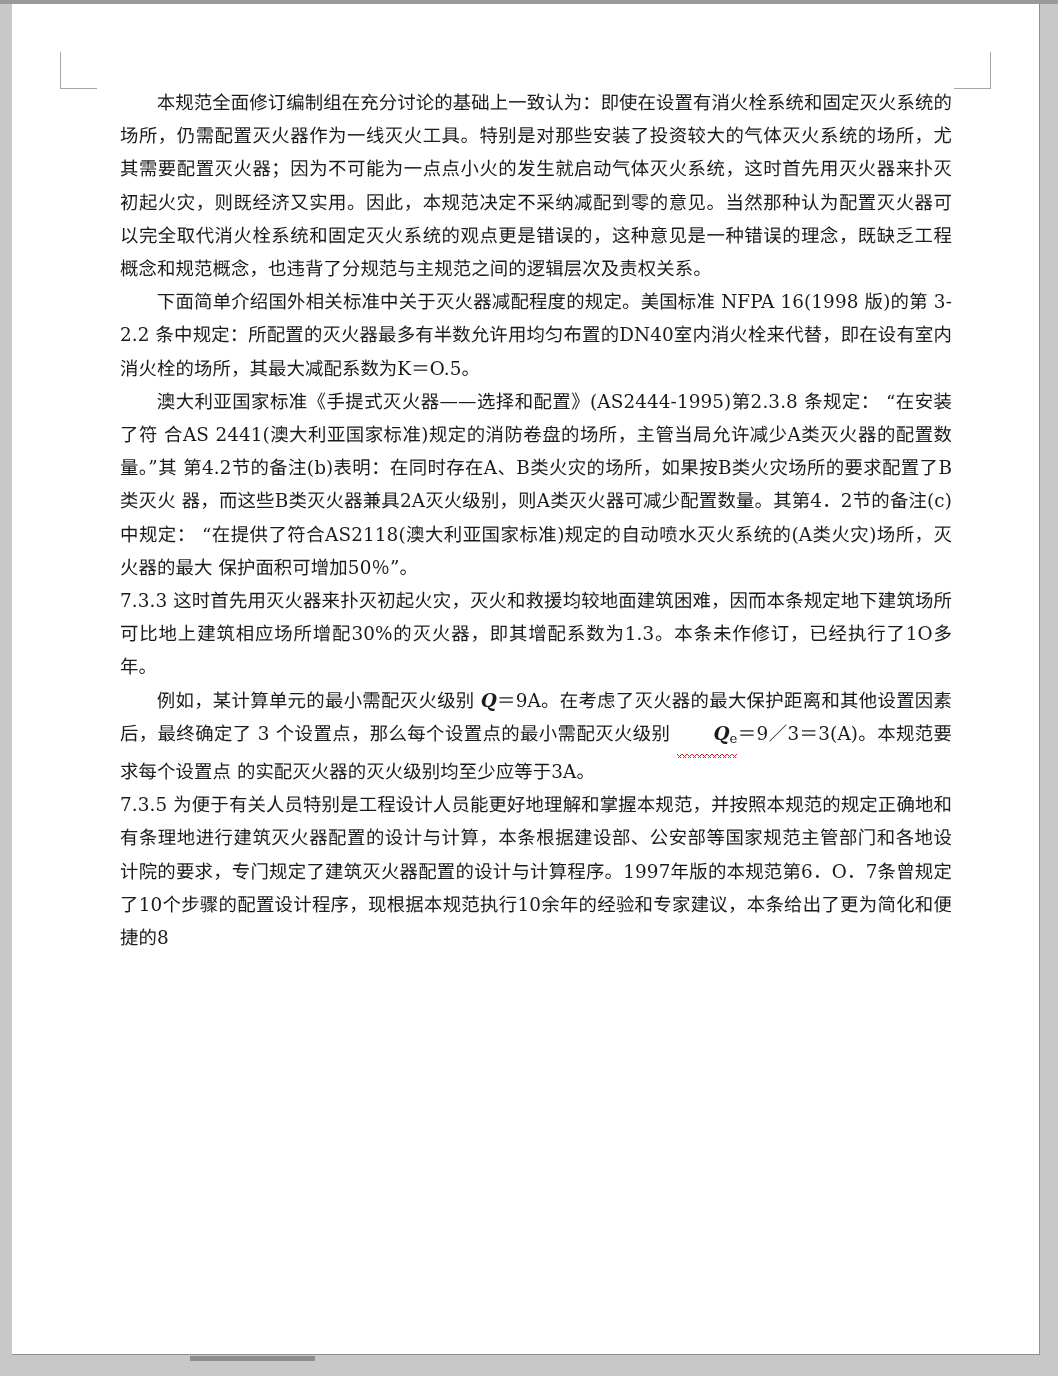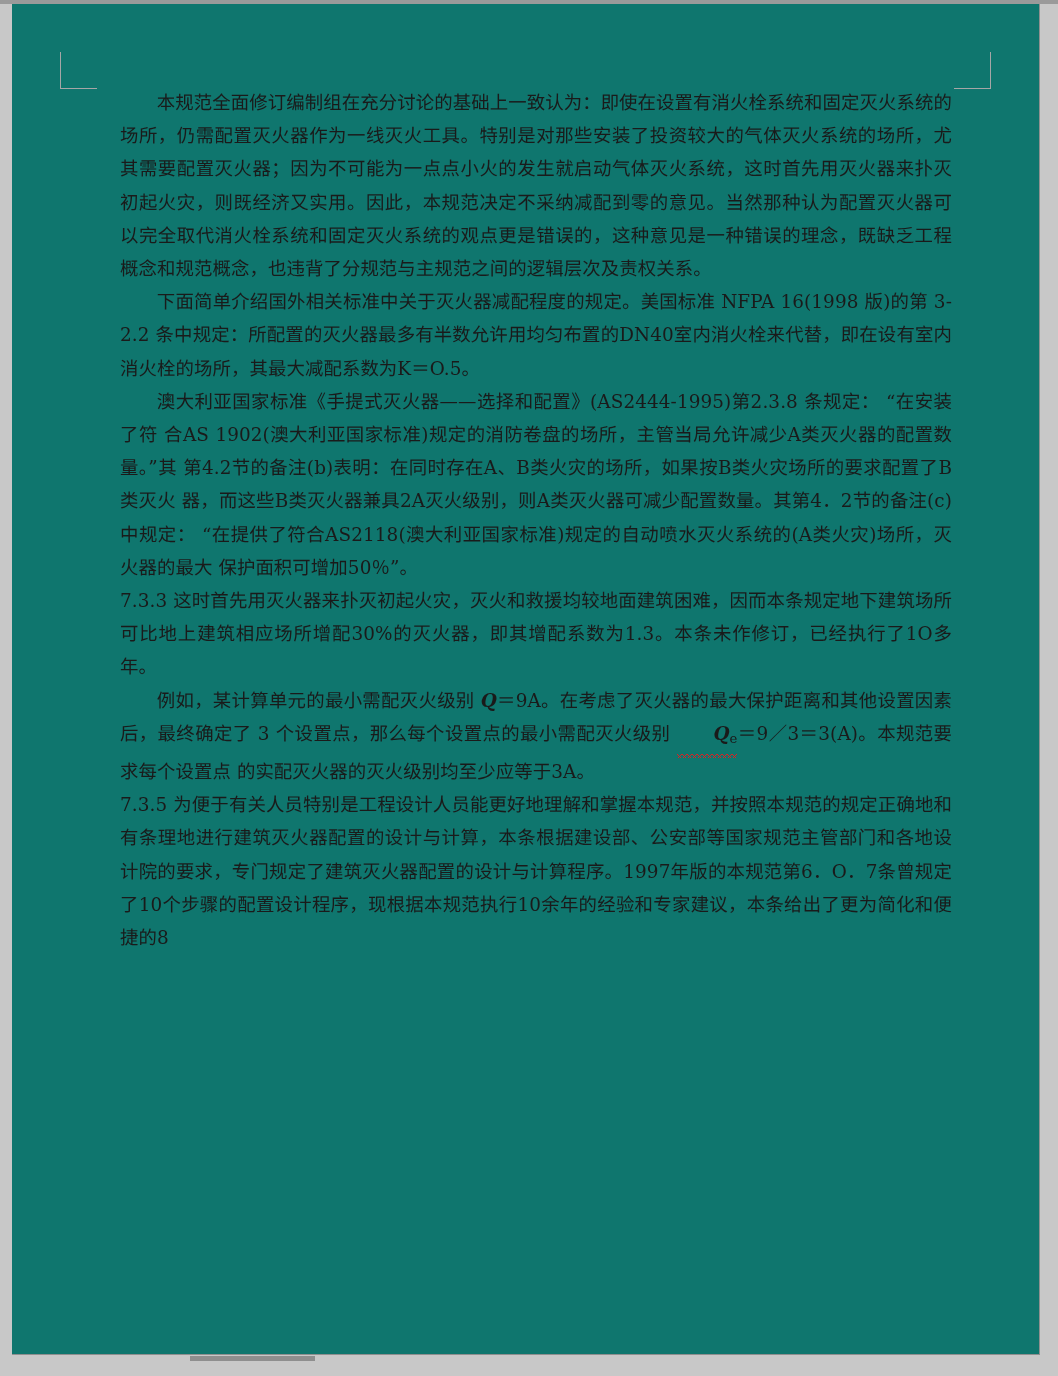--- a/index.html
+++ b/index.html
@@ -31,21 +31,21 @@
     background: #9a9a9a;
   }
 
   
   #page {
     position: absolute;
     left: 12px;
     top: 4px;
     width: 1028px;
     height: 1351px;
-    background: #0f766e;
+    background: #ffffff;
     border-right: 1px solid #8f8f8f;
     border-bottom: 1px solid #8f8f8f;
     box-sizing: border-box;
     overflow: hidden;
   }
 
   
   .crop-mark {
     position: absolute;
     width: 36px;
@@ -168,21 +168,21 @@
 
   <div id="page">
 
     <div class="crop-mark tl"></div>
     <div class="crop-mark tr"></div>
 
     <div id="doc-body">
 
       <p class="para">本规范全面修订编制组在充分讨论的基础上一致认为：即使在设置有消火栓系统和固定灭火系统的场所，仍需配置灭火器作为一线灭火工具。特别是对那些安装了投资较大的气体灭火系统的场所，尤其需要配置灭火器；因为不可能为一点点小火的发生就启动气体灭火系统，这时首先用灭火器来扑灭初起火灾，则既经济又实用。因此，本规范决定不采纳减配到零的意见。当然那种认为配置灭火器可以完全取代消火栓系统和固定灭火系统的观点更是错误的，这种意见是一种错误的理念，既缺乏工程概念和规范概念，也违背了分规范与主规范之间的逻辑层次及责权关系。</p>
       <p class="para">下面简单介绍国外相关标准中关于灭火器减配程度的规定。美国标准 NFPA 16(1998 版)的第 3-2.2 条中规定：所配置的灭火器最多有半数允许用均匀布置的DN40室内消火栓来代替，即在设有室内消火栓的场所，其最大减配系数为K＝O.5。</p>
-      <p class="para">澳大利亚国家标准《手提式灭火器——选择和配置》(AS2444-1995)第2.3.8 条规定： “在安装了符 合AS 1902(澳大利亚国家标准)规定的消防卷盘的场所，主管当局允许减少A类灭火器的配置数量。”其 第4.2节的备注(b)表明：在同时存在A、B类火灾的场所，如果按B类火灾场所的要求配置了B类灭火 器，而这些B类灭火器兼具2A灭火级别，则A类灭火器可减少配置数量。其第4．2节的备注(c)中规定： “在提供了符合AS2118(澳大利亚国家标准)规定的自动喷水灭火系统的(A类火灾)场所，灭火器的最大 保护面积可增加50％”。</p>
+      <p class="para">澳大利亚国家标准《手提式灭火器——选择和配置》(AS2444-1995)第2.3.8 条规定： “在安装了符 合AS 2441(澳大利亚国家标准)规定的消防卷盘的场所，主管当局允许减少A类灭火器的配置数量。”其 第4.2节的备注(b)表明：在同时存在A、B类火灾的场所，如果按B类火灾场所的要求配置了B类灭火 器，而这些B类灭火器兼具2A灭火级别，则A类灭火器可减少配置数量。其第4．2节的备注(c)中规定： “在提供了符合AS2118(澳大利亚国家标准)规定的自动喷水灭火系统的(A类火灾)场所，灭火器的最大 保护面积可增加50％”。</p>
       <p class="para noindent">7.3.3 这时首先用灭火器来扑灭初起火灾，灭火和救援均较地面建筑困难，因而本条规定地下建筑场所可比地上建筑相应场所增配30%的灭火器，即其增配系数为1.3。本条未作修订，已经执行了1O多年。</p>
 
       <p class="para" id="rich-para">例如，某计算单元的最小需配灭火级别 <span class="mvar">Q</span>＝9A。在考虑了灭火器的最大保护距离和其他设置因素后，最终确定了 3 个设置点，那么每个设置点的最小需配灭火级别 <span class="spellerr"><span class="mvar">Q</span><span class="msub">e</span></span>＝9／3＝3(A)。本规范要求每个设置点 的实配灭火器的灭火级别均至少应等于3A。</p>
 
       <p class="para noindent">7.3.5 为便于有关人员特别是工程设计人员能更好地理解和掌握本规范，并按照本规范的规定正确地和有条理地进行建筑灭火器配置的设计与计算，本条根据建设部、公安部等国家规范主管部门和各地设计院的要求，专门规定了建筑灭火器配置的设计与计算程序。1997年版的本规范第6．O．7条曾规定了10个步骤的配置设计程序，现根据本规范执行10余年的经验和专家建议，本条给出了更为简化和便捷的8</p>
 
     </div>
   </div>
 
   <div id="bottom-gutter"></div>

